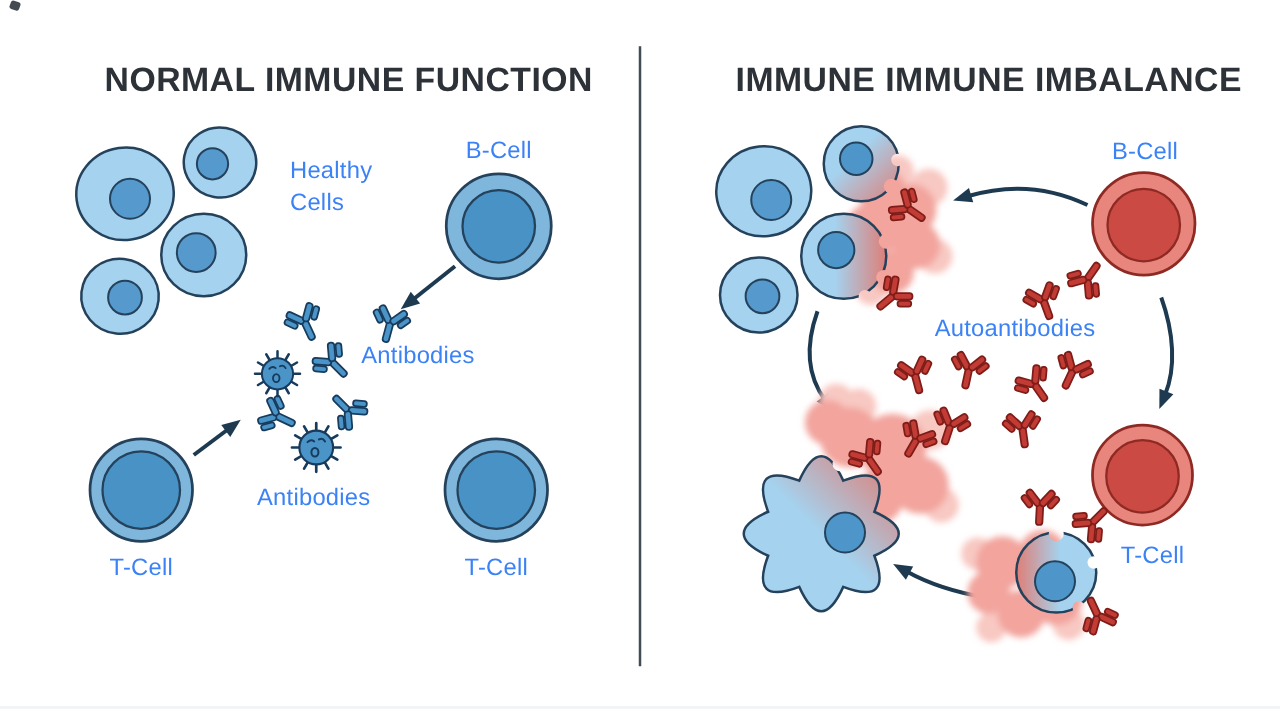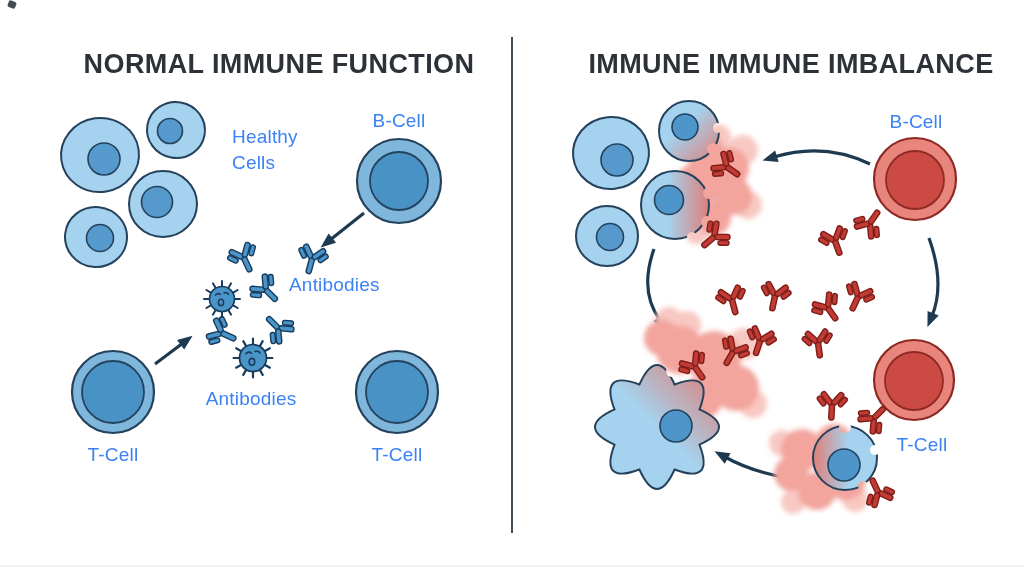--- a/index.html
+++ b/index.html
@@ -271,18 +271,19 @@
         <use href="#abR" transform="translate(221 352) rotate(30)"></use>
         <use href="#abR" transform="translate(183 367) rotate(-35)"></use>
         <use href="#abR" transform="translate(320 405) rotate(3)"></use>
         <use href="#abR" transform="translate(366 492) rotate(155)"></use>
         <use href="#abR" transform="translate(362 418) rotate(225)"></use>
       </g>
     </svg>
 
     <h1 class="panel-title">IMMUNE IMMUNE IMBALANCE</h1>
     <div class="lbl center" style="left:354px;top:109px;width:100px;">B-Cell</div>
+    <div class="lbl center" style="left:225px;top:251px;width:150px;">Autoantibodies</div>
     <div class="lbl center" style="left:350px;top:432px;width:120px;">T-Cell</div>
   </section>
 
   <div class="artifact-dot"></div>
   <div class="edge-bottom"></div>
 </div>
 
 </body></html>

